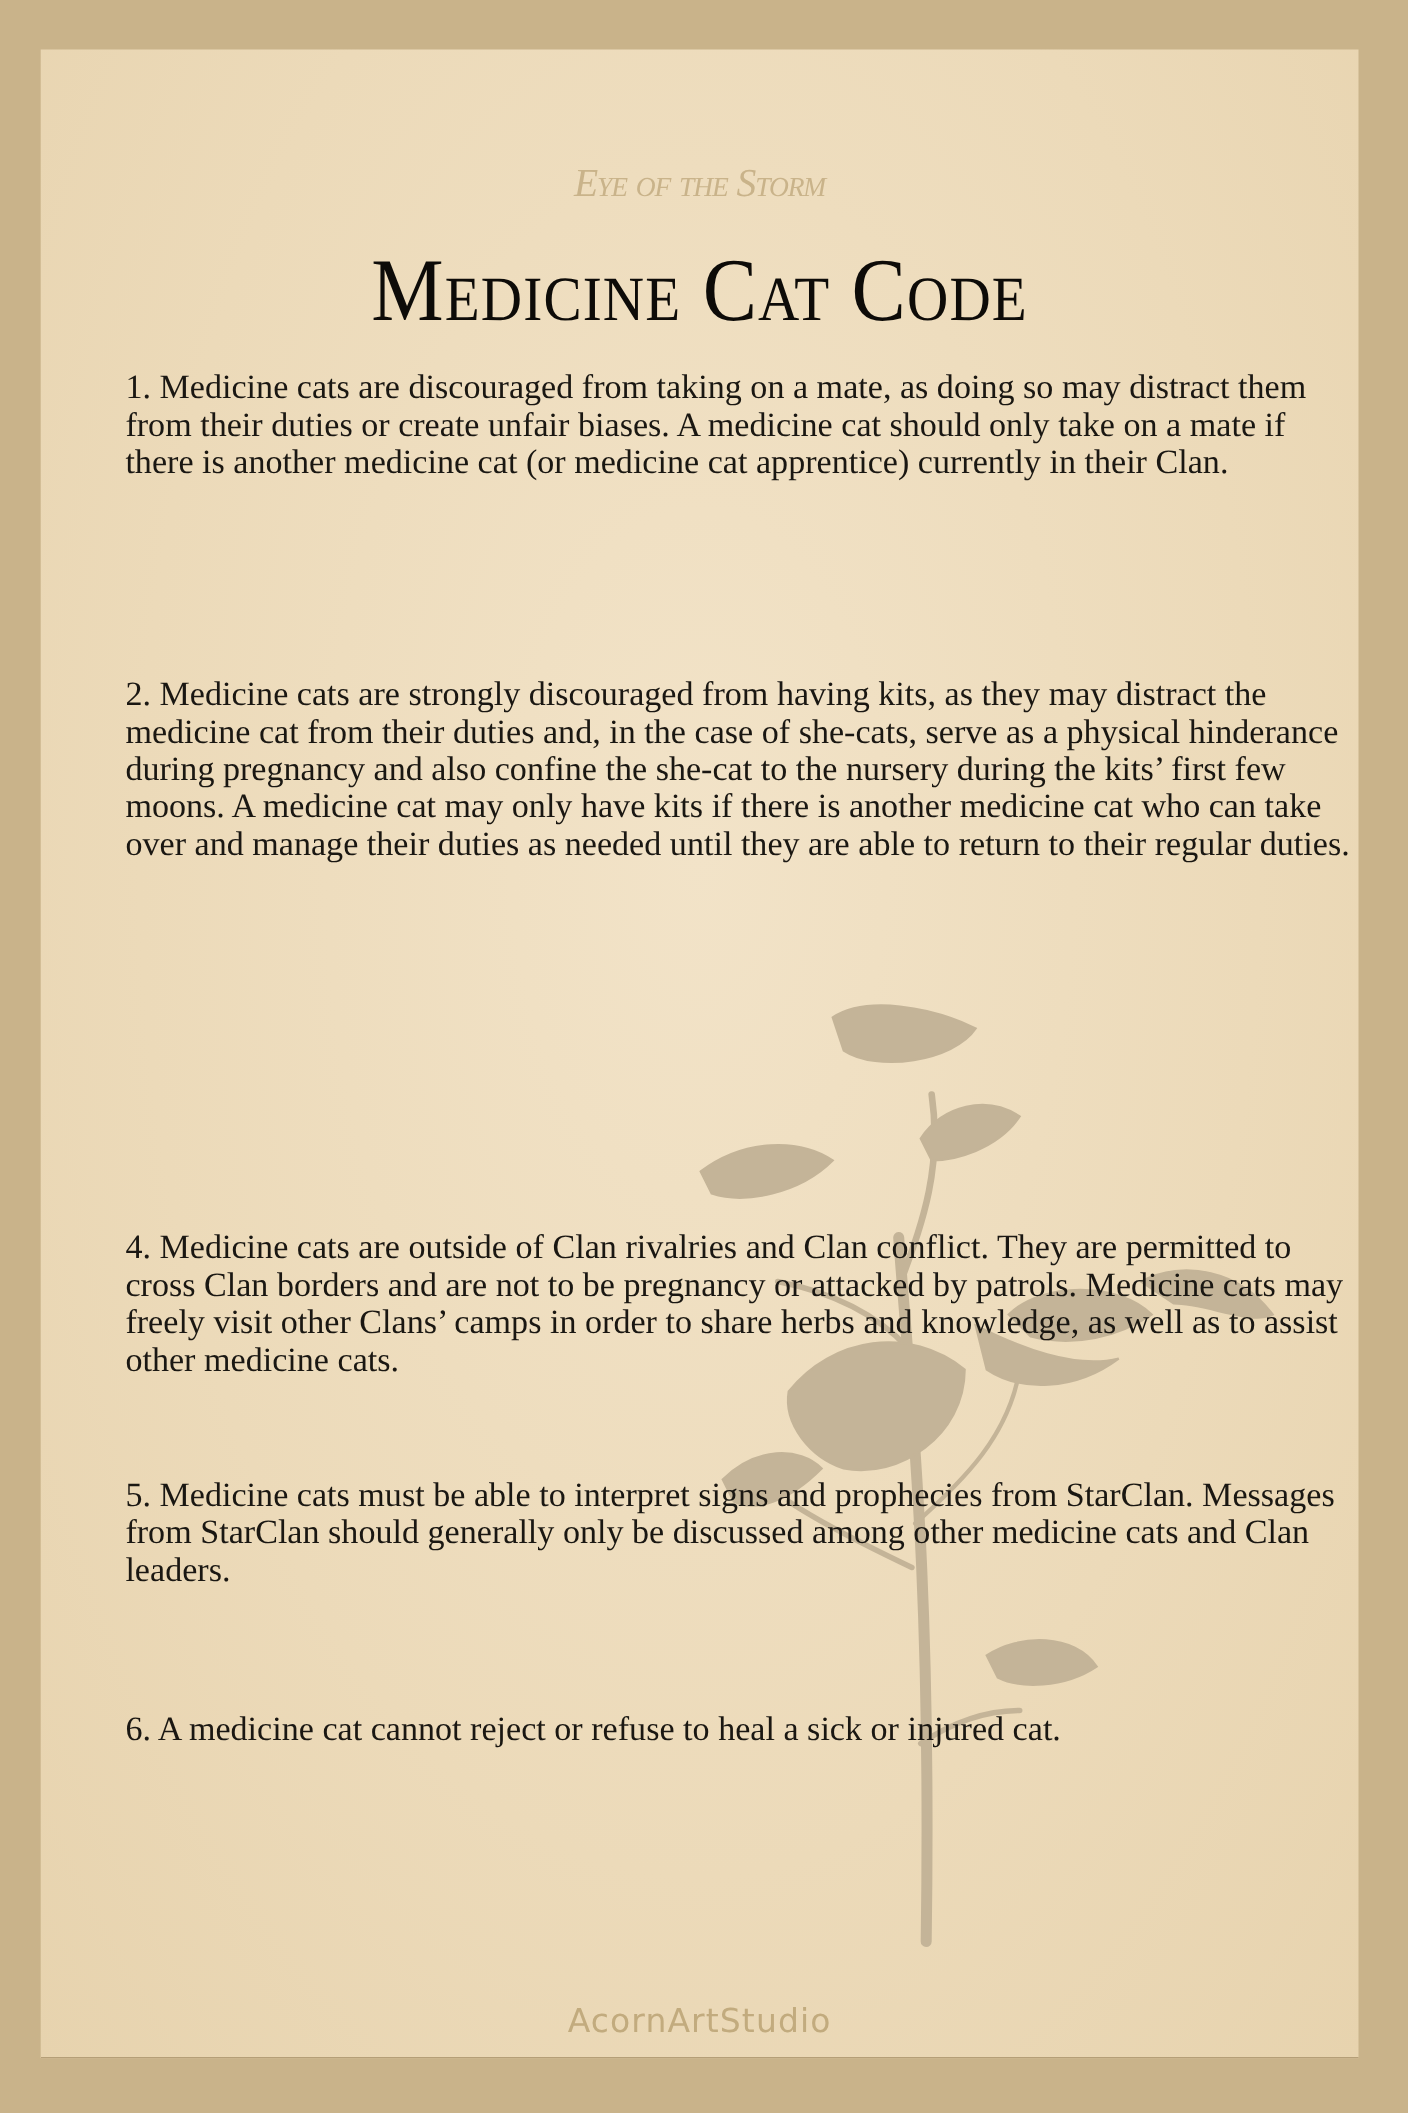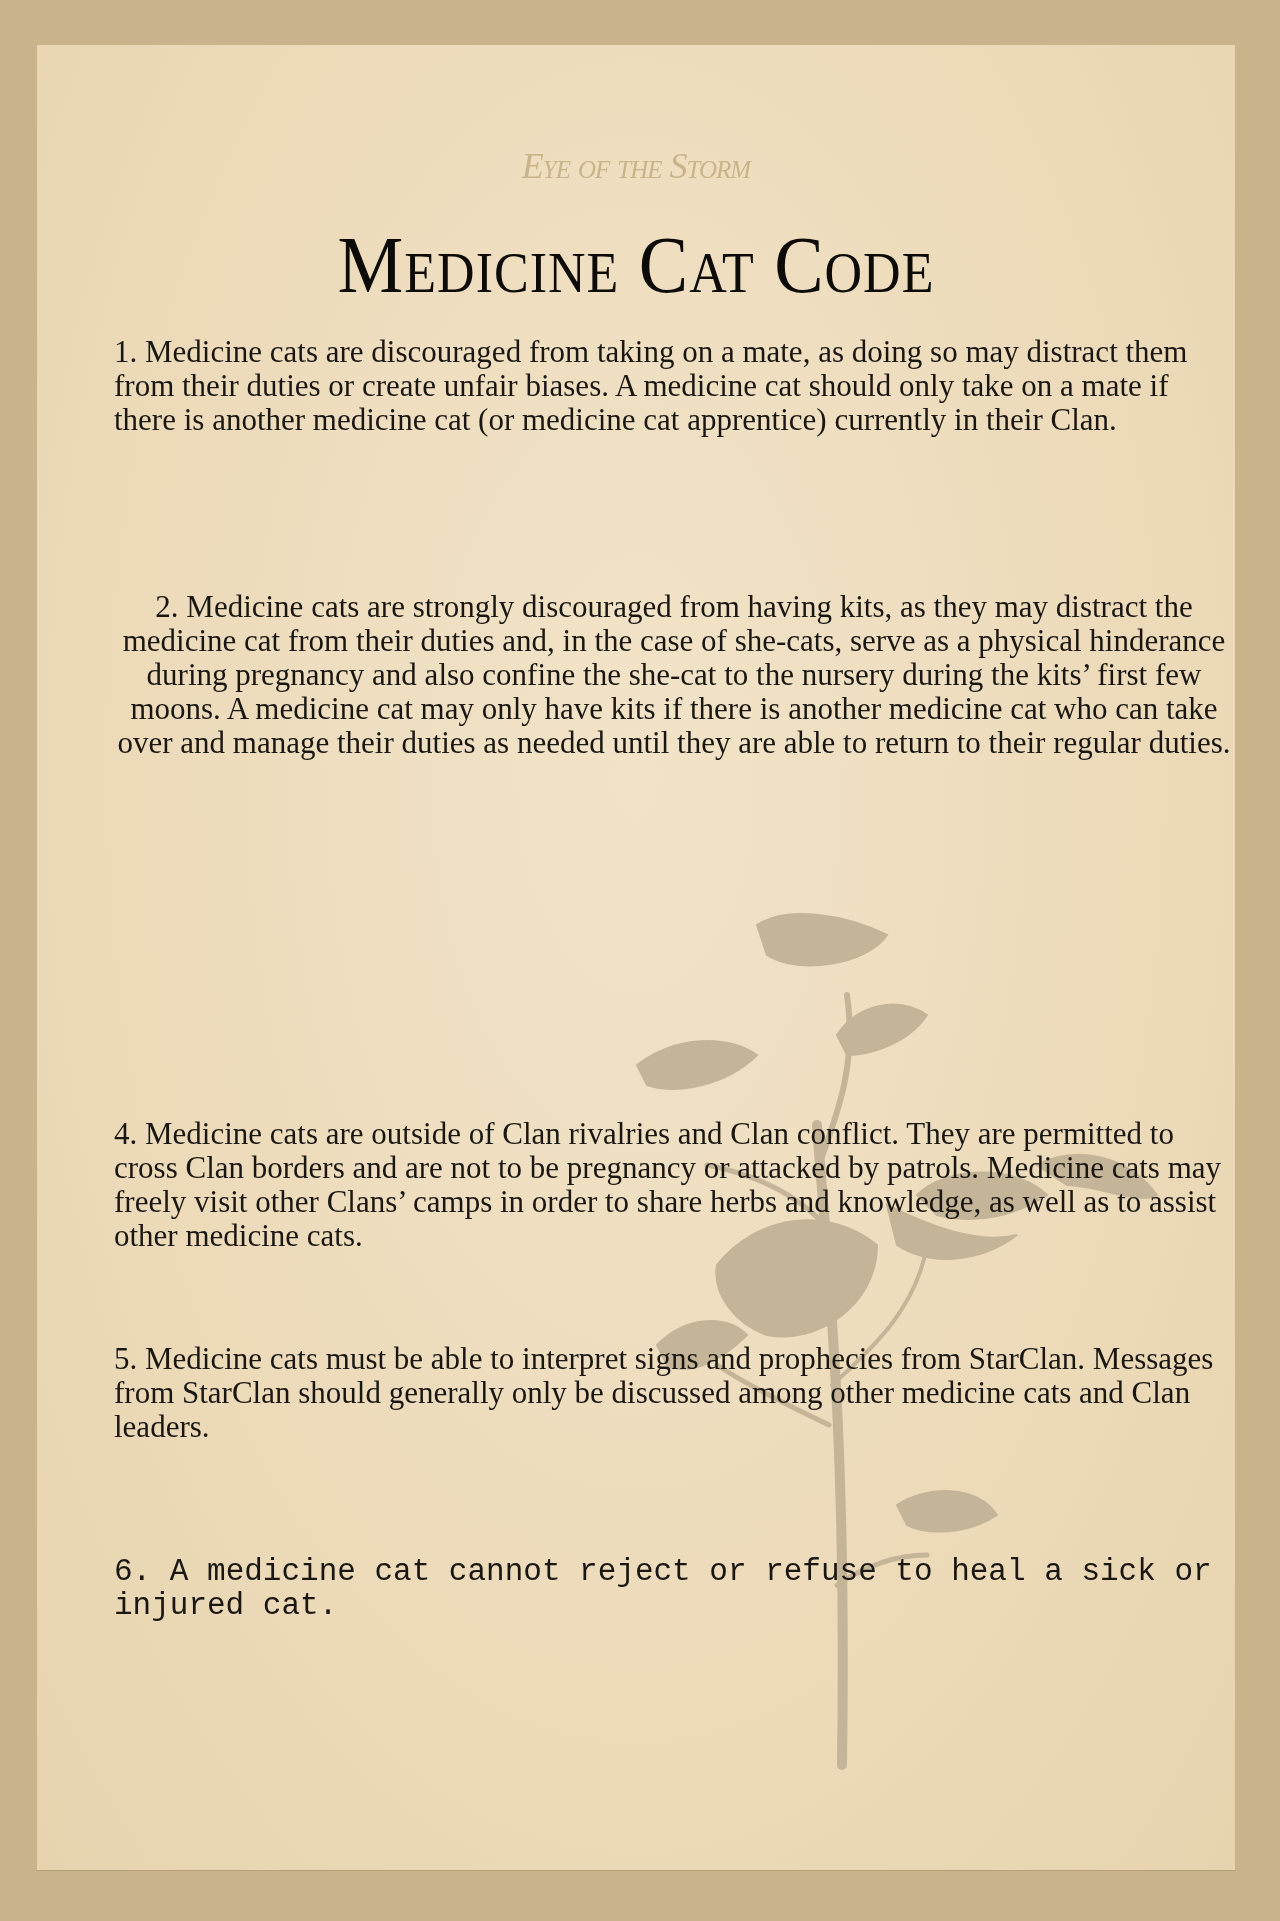--- a/index.html
+++ b/index.html
@@ -97,35 +97,36 @@
   </svg>
 
   <div class="subtitle">Eye of the Storm</div>
   <div class="title">Medicine Cat Code</div>
 
   <div class="rule" style="top:290px;">
     <span class="badge">1.</span> 
     <span class="rule-text">Medicine cats are discouraged from taking on a mate, as doing so may distract them from their duties or create unfair biases. A medicine cat should only take on a mate if there is another medicine cat (or medicine cat apprentice) currently in their Clan.</span>
   </div>
 
-  <div class="rule" style="top:545px;text-align:center;">
+  <div class="rule" style="top:569px;">
     <span class="badge">2.</span> 
     <span class="rule-text">Medicine cats are strongly discouraged from having kits, as they may distract the medicine cat from their duties and, in the case of she-cats, serve as a physical hinderance during pregnancy and also confine the she-cat to the nursery during the kits’ first few moons. A medicine cat may only have kits if there is another medicine cat who can take over and manage their duties as needed until they are able to return to their regular duties.</span>
   </div>
 
 
   <div class="rule" style="top:1072px;">
     <span class="badge">4.</span> 
     <span class="rule-text">Medicine cats are outside of Clan rivalries and Clan conflict. They are permitted to cross Clan borders and are not to be pregnancy or attacked by patrols. Medicine cats may freely visit other Clans’ camps in order to share herbs and knowledge, as well as to assist other medicine cats.</span>
   </div>
 
   <div class="rule" style="top:1297px;">
     <span class="badge">5.</span> 
     <span class="rule-text">Medicine cats must be able to interpret signs and prophecies from StarClan. Messages from StarClan should generally only be discussed among other medicine cats and Clan leaders.</span>
   </div>
 
-  <div class="rule" style="top:1510px;font-family:Liberation Mono, monospace;">
+  <div class="rule" style="top:1510px;">
     <span class="badge">6.</span> 
     <span class="rule-text">A medicine cat cannot reject or refuse to heal a sick or injured cat.</span>
   </div>
 
 
+  <div class="watermark">AcornArtStudio</div>
 </div>
 
 </body></html>

